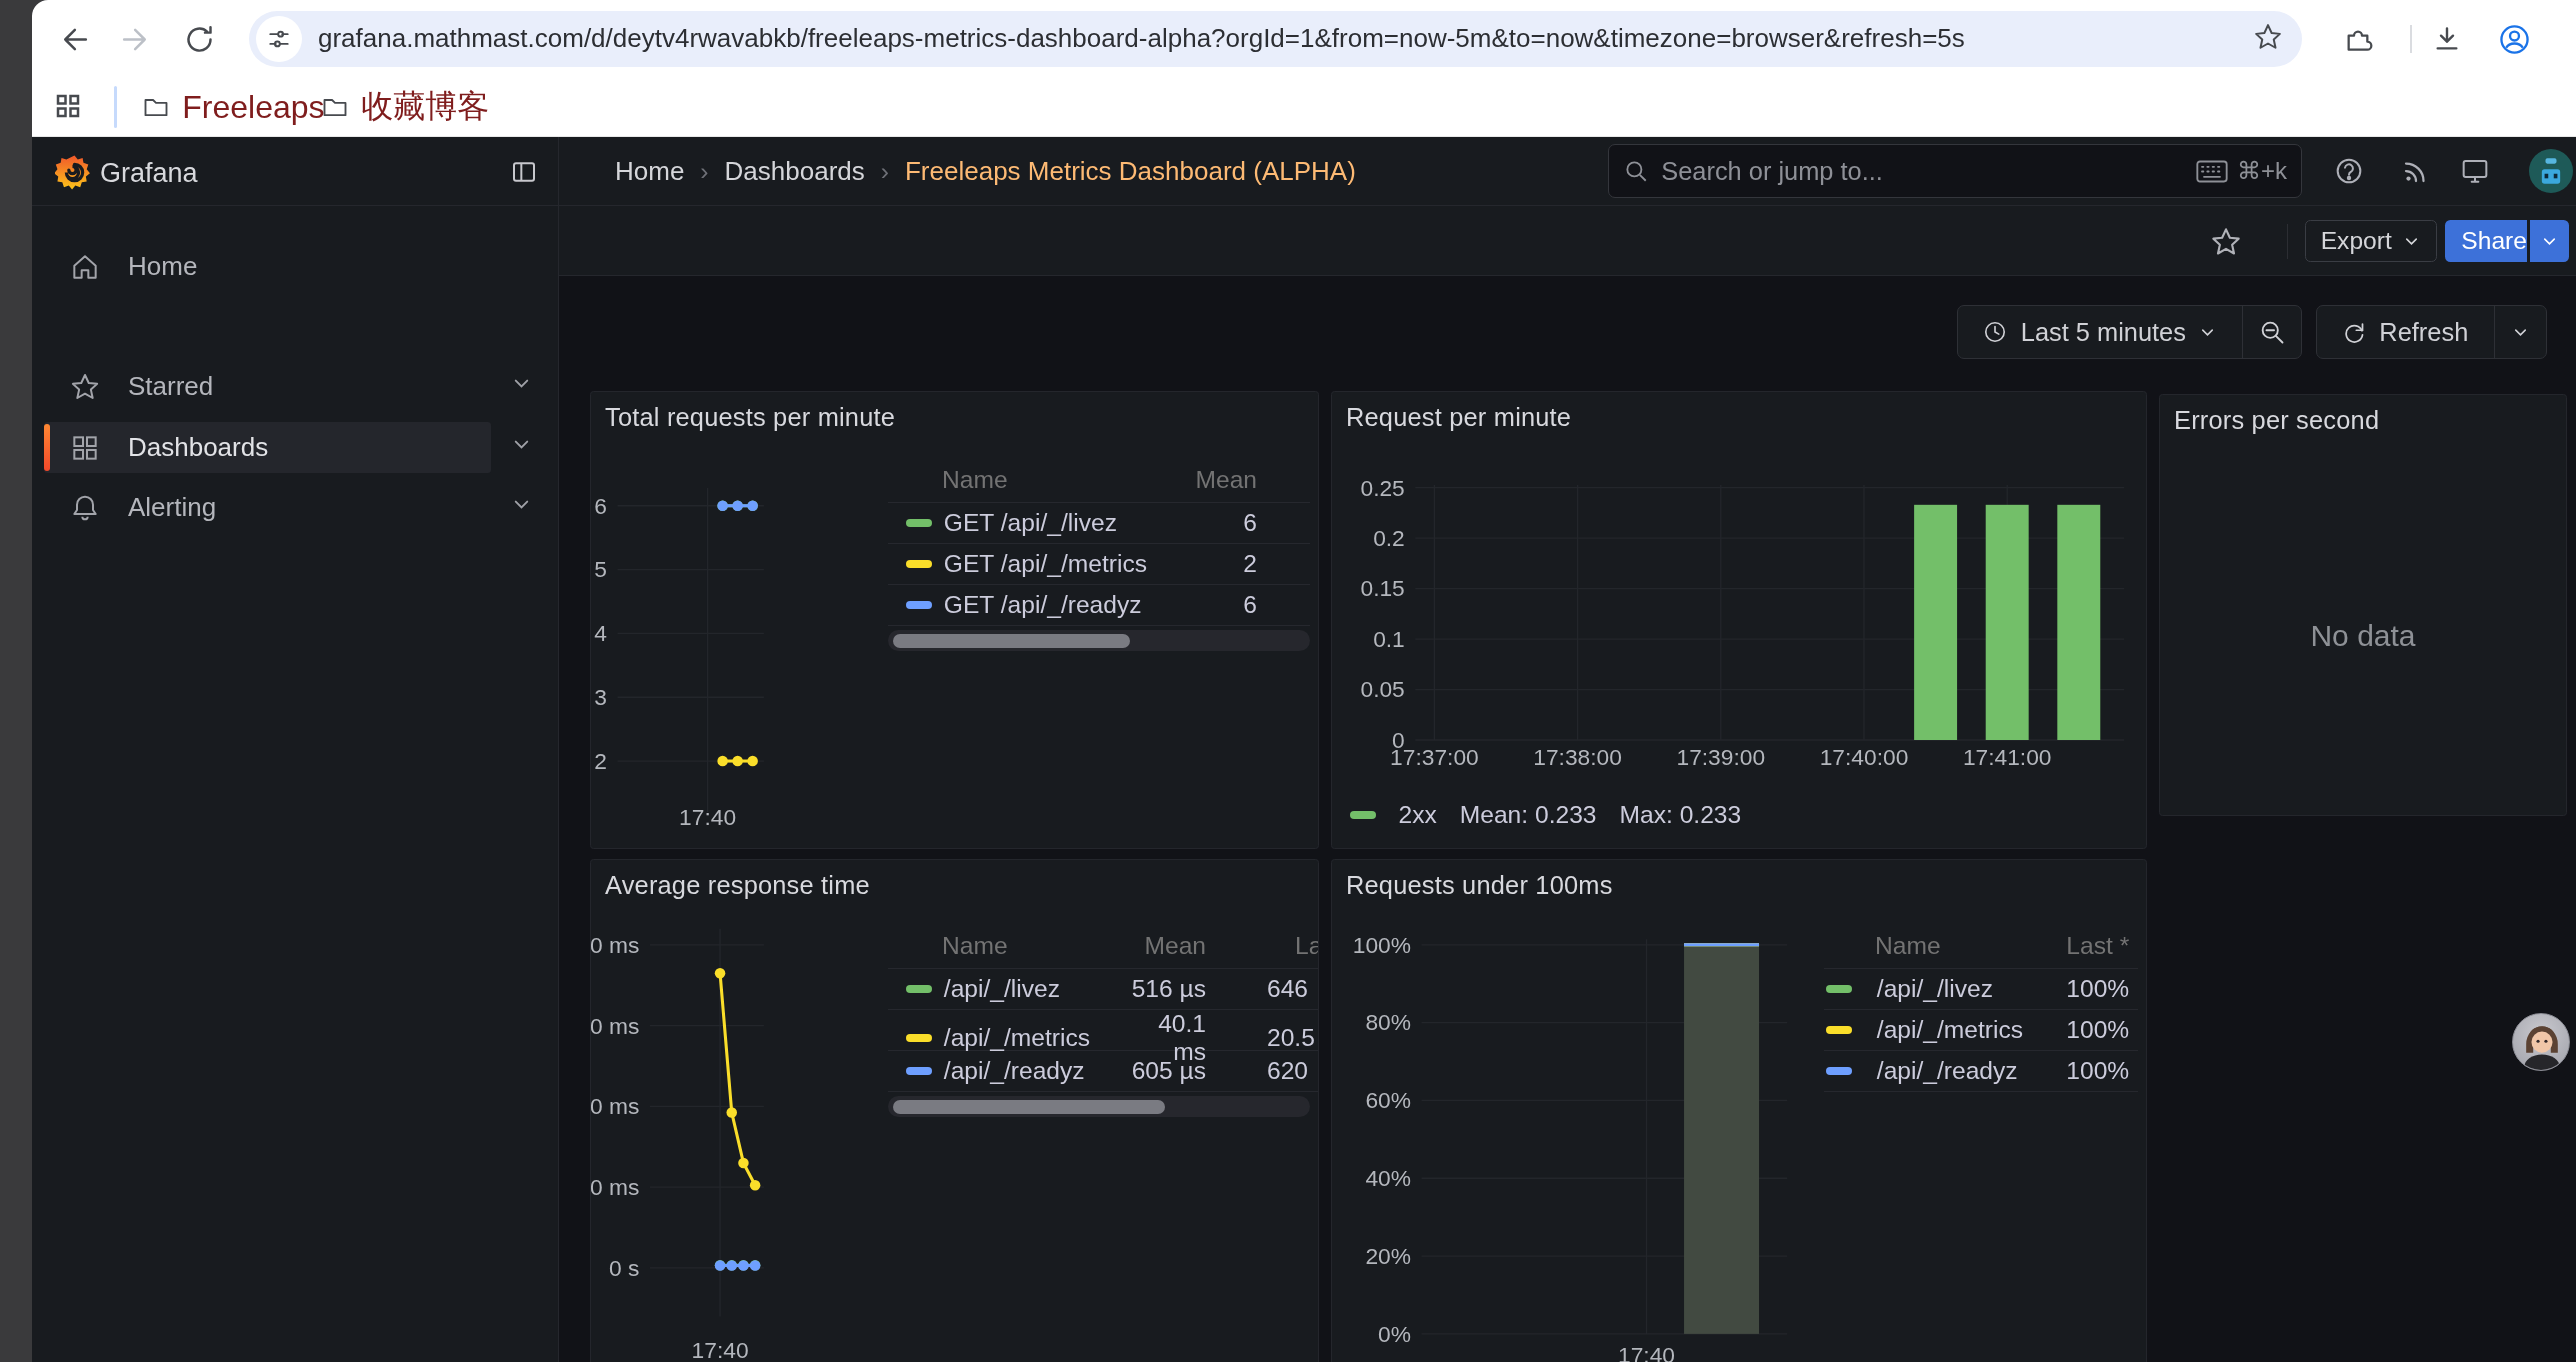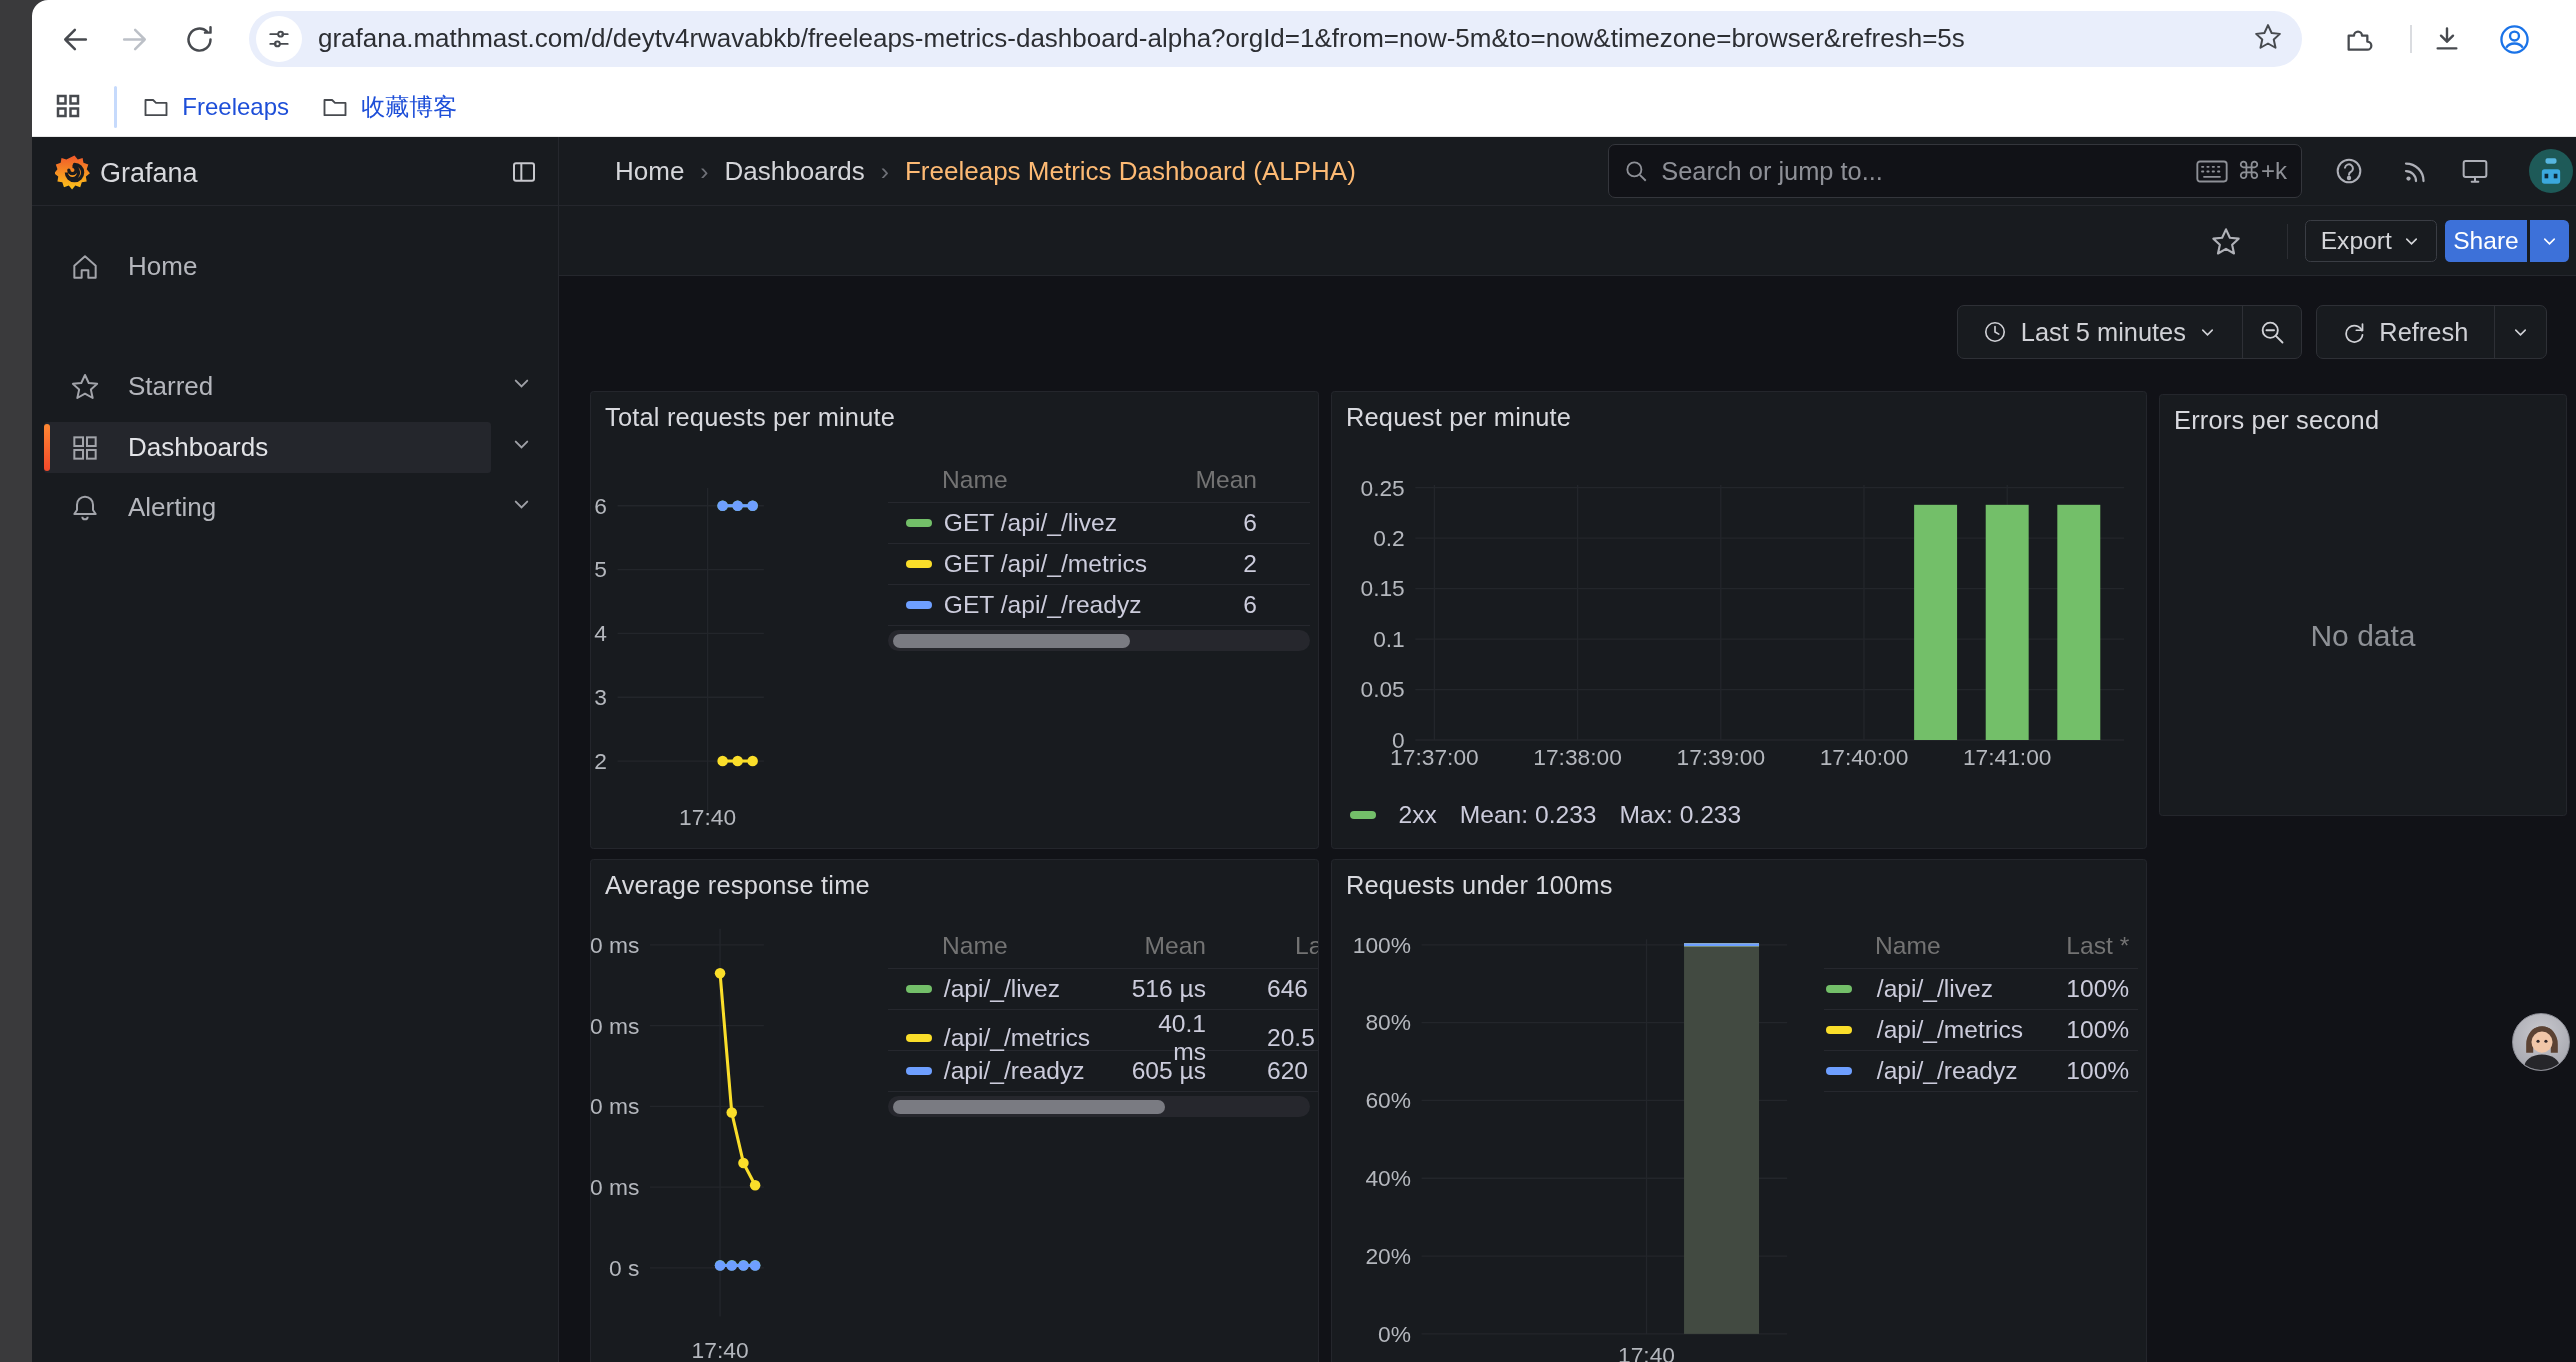--- a/index.html
+++ b/index.html
@@ -10,21 +10,21 @@
 
   
   .chrome-top{position:absolute;left:0;top:0;width:2576px;height:77px;background:#ffffff;}
   .chrome-bookmarks{position:absolute;left:0;top:77px;width:2576px;height:60px;background:#ffffff;border-bottom:0.9px solid #e8e8e8;}
   .cicon{position:absolute;color:#474a4f;display:flex;align-items:center;justify-content:center;}
   .cicon svg{display:block;}
   .omnibox{position:absolute;left:217px;top:10.5px;width:2053px;height:56px;border-radius:28px;background:#e9eefb;display:flex;align-items:center;}
   .omni-badge{width:46px;height:46px;border-radius:50%;background:#ffffff;margin-left:7px;display:flex;align-items:center;justify-content:center;color:#474a4f;flex:0 0 auto;}
   .omni-url{margin-left:16px;font-size:26px;color:#2c2e33;white-space:nowrap;overflow:hidden;flex:1 1 auto;}
   .omni-star{margin-right:19px;color:#474a4f;flex:0 0 auto;}
-  .bm-item{position:absolute;top:0;height:60px;display:flex;align-items:center;gap:12.3px;color:#1d4ed8;font-size:24px;}
+  .bm-item{position:absolute;top:0;height:60px;display:flex;align-items:center;gap:12.3px;color:#7f1d1d;font-size:32px;}
 
   
   .gf-header{position:absolute;left:0;top:137px;width:2576px;height:69px;background:#181b1f;border-bottom:1.3px solid #25272d;}
   .gf-subheader{position:absolute;left:526px;top:206px;width:2050px;height:70px;background:#181b1f;border-bottom:1.3px solid #25272d;}
   .gf-sidebar{position:absolute;left:0;top:206px;width:526px;height:1156px;background:#181b1f;}
   .gf-vdivider{position:absolute;left:526px;top:137px;width:1.3px;height:1226px;background:#25272d;}
   .gf-canvas{position:absolute;left:527px;top:276px;width:2019px;height:1086px;background:#111217;}
 
   .brand{position:absolute;left:68px;top:158px;font-size:27px;color:#d8d9dd;font-weight:400;}
   .breadcrumb{position:absolute;left:583px;top:137px;height:69px;display:flex;align-items:center;gap:16px;font-size:26px;}
@@ -34,21 +34,21 @@
 
   .searchbox{position:absolute;left:1576px;top:144px;width:694px;height:54px;background:#111217;border:1.3px solid #34363c;border-radius:7px;display:flex;align-items:center;color:#8e9097;}
   .searchbox .ph{font-size:25.4px;margin-left:12.3px;flex:1;}
   .searchbox .kbd{display:flex;align-items:center;gap:8.8px;margin-right:14px;font-size:24px;color:#8e9097;}
 
   .hicon{position:absolute;top:144px;width:53px;height:54px;display:flex;align-items:center;justify-content:center;color:#aeb0b8;}
 
   
   .btn{display:flex;align-items:center;justify-content:center;border-radius:5.3px;font-size:24.6px;}
   .btn-export{position:absolute;left:2273px;top:220px;width:132px;height:42px;border:1.3px solid #3a3d44;color:#d5d6da;gap:10.5px;background:#181b1f;}
-  .btn-share{position:absolute;left:2413px;top:220px;width:82px;height:42px;background:#3d71d9;color:#fff;font-weight:500;border-radius:5.3px 0 0 5.3px;}
+  .btn-share{position:absolute;left:2413px;top:220px;width:82px;height:42px;background:#3d71d9;color:#fff;font-weight:500;border-radius:5.3px 0 0 5.3px;justify-content:flex-end;}
   .btn-share-caret{position:absolute;left:2498px;top:220px;width:39px;height:42px;background:#3d71d9;color:#fff;border-radius:0 5.3px 5.3px 0;display:flex;align-items:center;justify-content:center;}
   .subdiv{position:absolute;left:2255px;top:224px;width:1.3px;height:35px;background:#2c2e33;}
 
   
   .side-item{position:absolute;left:0;width:526px;height:51px;display:flex;align-items:center;color:#b4b6bc;font-size:26px;}
   .side-item .ic{position:absolute;left:37px;width:32px;height:32px;color:#a2a4aa;}
   .side-item .lbl{position:absolute;left:96px;}
   .side-item .chev{position:absolute;left:478px;color:#9fa1a7;}
   .side-active-bg{position:absolute;left:12.3px;width:447px;height:51px;background:#24262c;border-radius:3.5px;}
   .side-accent{position:absolute;left:12.3px;width:6.1px;height:47px;top:1.8px;border-radius:3.5px;background:linear-gradient(#ff8833,#f3482a);}

